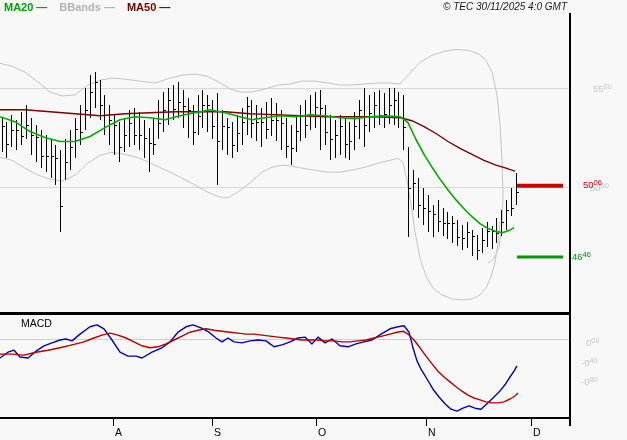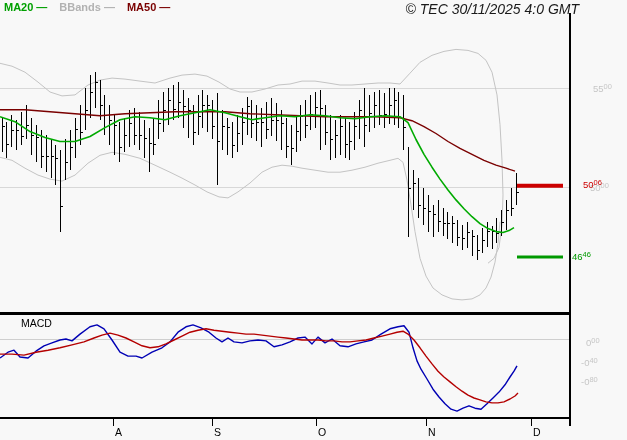--- a/index.html
+++ b/index.html
@@ -1,21 +1,21 @@
 <!DOCTYPE html>
 <html><head>
 <meta charset="utf-8">
 <style>
   html,body{margin:0;padding:0;background:#fff;}
   .screen{position:relative;width:627px;height:440px;background:#f8f8f8;overflow:hidden;
           font-family:"Liberation Sans",sans-serif;}
   .legend{position:absolute;top:1px;left:4px;font-size:11px;font-weight:bold;white-space:nowrap;}
   .legend .li{display:inline-block;}
   .legend .dash{margin:0 12px 0 3px;}
-  .copyright{position:absolute;top:1px;right:48px;font-size:14px;font-style:italic;color:#1a1a1a;}
+  .copyright{position:absolute;top:1px;right:60px;font-size:10px;font-style:italic;color:#1a1a1a;}
   .macd-label{position:absolute;top:317px;left:21px;font-size:10.5px;color:#000;}
   svg{position:absolute;top:0;left:0;}
   text{font-family:"Liberation Sans",sans-serif;}
 </style>
 </head>
 <body>
 
 <div class="screen">
   <div class="legend"><span class="li"><span style="color: rgb(0, 160, 0);">MA20</span><span class="dash" style="color: rgb(0, 160, 0);">—</span></span><span class="li"><span style="color: rgb(178, 178, 178);">BBands</span><span class="dash" style="color: rgb(178, 178, 178);">—</span></span><span class="li"><span style="color: rgb(122, 0, 0);">MA50</span><span class="dash" style="color: rgb(122, 0, 0);">—</span></span></div>
   <div class="copyright">© TEC 30/11/2025 4:0 GMT</div>

